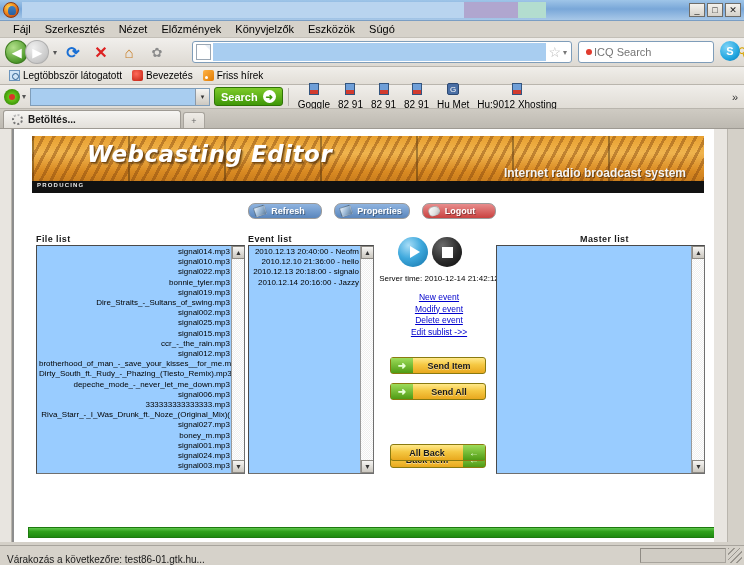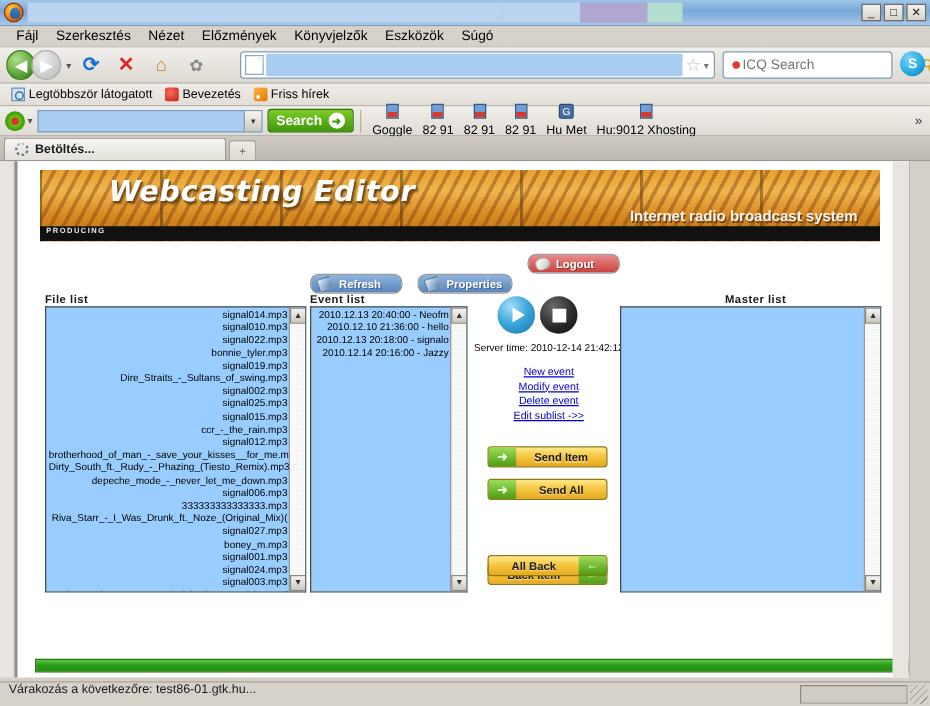--- a/index.html
+++ b/index.html
@@ -254,21 +254,21 @@
     position: absolute; left: 0; top: 74px; width: 716px;
     display: flex; justify-content: center; gap: 12px;
   }
   .abtn {
     height: 16px; min-width: 74px; padding: 0 7px 0 5px;
     border: 1px solid #9a9a9a; border-radius: 7px;
     display: flex; align-items: center; gap: 5px;
     font-size: 9px; font-weight: bold; color: #ffffff;
     text-shadow: 1px 1px 0 rgba(0,0,0,.35);
   }
-  .abtn-blue { background: linear-gradient(to bottom, #8fb4e0, #5a86bd); margin-top: 16px; }
+  .abtn-blue { background: linear-gradient(to bottom, #8fb4e0, #5a86bd); }
   .abtn-red  { background: linear-gradient(to bottom, #e88d8d, #c9413f); }
   .abtn-ico {
     width: 12px; height: 10px; border-radius: 2px;
     background: linear-gradient(135deg, #e9f2fb 0%, #9cb9d6 50%, #5e7e9e 100%);
     transform: rotate(-18deg);
     border: 1px solid rgba(0,0,0,.2);
   }
   .abtn-red .abtn-ico {
     background: linear-gradient(135deg, #ffffff 0%, #e2e2e2 60%, #b9b9b9 100%);
     border-radius: 50% 50% 40% 40%;
@@ -359,21 +359,21 @@
   .greenbar {
     position: absolute; left: 14px; top: 398px; width: 700px; height: 11px;
     background: linear-gradient(to bottom, #5ec64b 0%, #2fa01b 40%, #1f8a10 100%);
     border: 1px solid #1d7a0e;
   }
 
   
   .statusbar {
     position: absolute; left: 0; bottom: 0; width: 744px; height: 20px;
     background: #d6d2ca; border-top: 1px solid #a8a49d;
-    display: flex; align-items: flex-start;
+    display: flex; align-items: flex-end;
   }
   .statustext { font-size: 10px; color: #1a1a1a; padding-left: 7px; white-space: nowrap; }
   .status-right {
     position: absolute; right: 2px; top: 2px; display: flex; align-items: center; gap: 2px;
   }
   .status-slot {
     width: 86px; height: 15px; background: #d0ccc4;
     border: 1px solid #a8a49d; border-top-color:#8f8b84; border-left-color:#8f8b84;
   }
   .grip {

